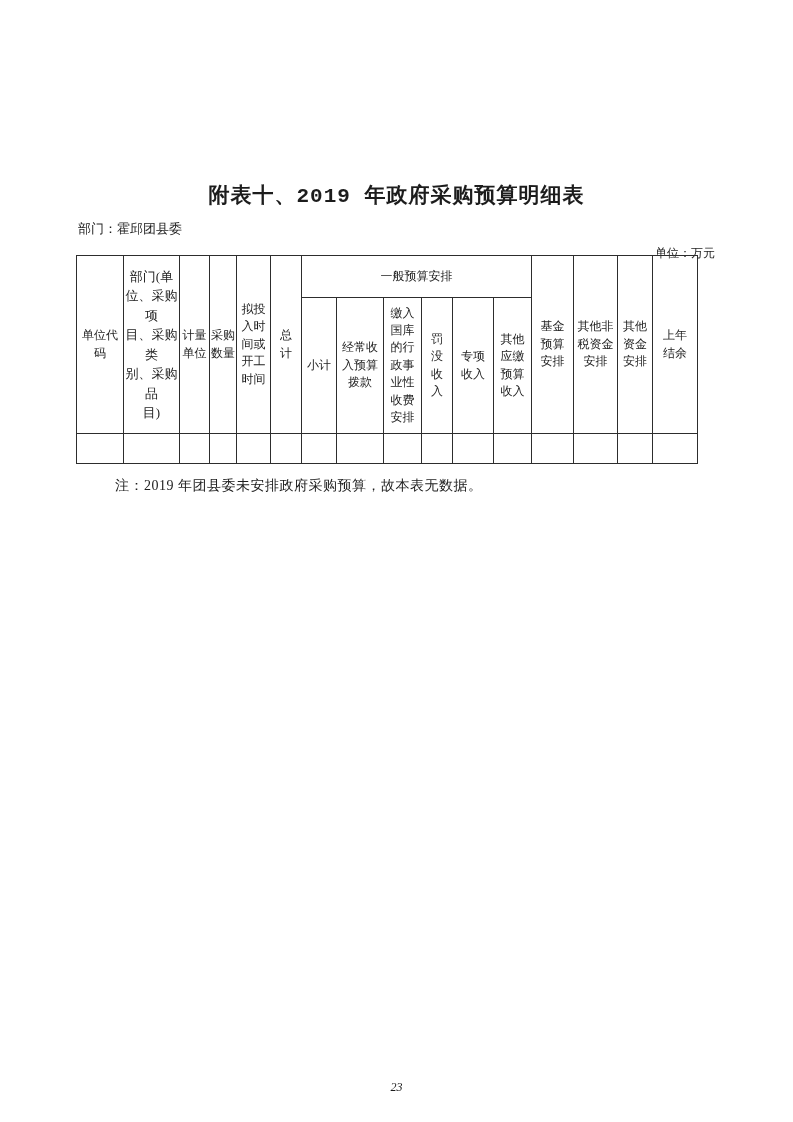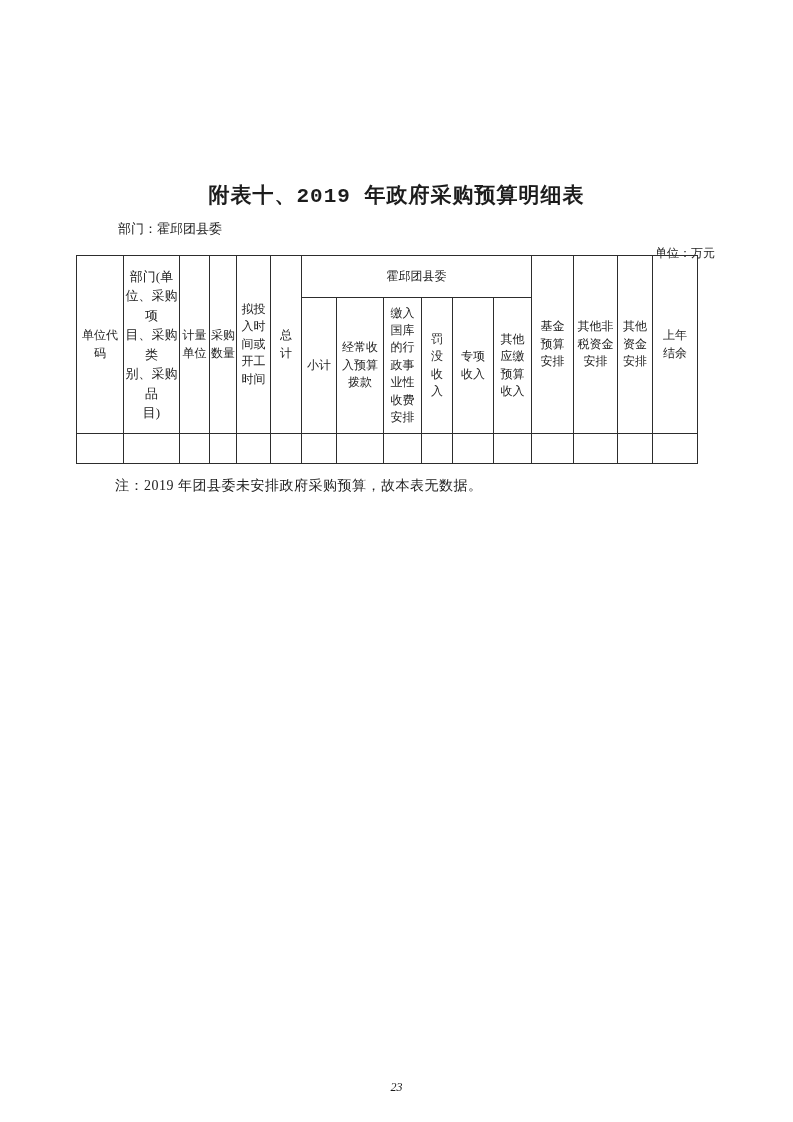--- a/index.html
+++ b/index.html
@@ -12,21 +12,20 @@
     overflow: hidden;
   }
   .doc-title {
     position: absolute; top: 181px; left: 0; width: 100%;
     text-align: center;
     font-size: 21px; font-weight: bold; letter-spacing: 1px; font-family: Liberation Mono, monospace;
   }
   .dept-line {
     position: absolute; left: 78px; top: 220px;
     font-size: 13px;
-    margin-left: 40px;
   }
   .unit-line {
     position: absolute; right: 78px; top: 245px;
     font-size: 12px;
   }
   table.budget {
     position: absolute; left: 76px; top: 255px;
     border-collapse: collapse; table-layout: fixed;
   }
   table.budget th, table.budget td {
@@ -94,21 +93,21 @@
 单位</th>
     <th rowspan="2">采购
 数量</th>
     <th rowspan="2">拟投
 入时
 间或
 开工
 时间</th>
     <th rowspan="2">总
 计</th>
-    <th colspan="6">霍邱团县委</th>
+    <th colspan="6">一般预算安排</th>
     <th rowspan="2">基金
 预算
 安排</th>
     <th rowspan="2">其他非
 税资金
 安排</th>
     <th rowspan="2">其他
 资金
 安排</th>
     <th rowspan="2">上年

